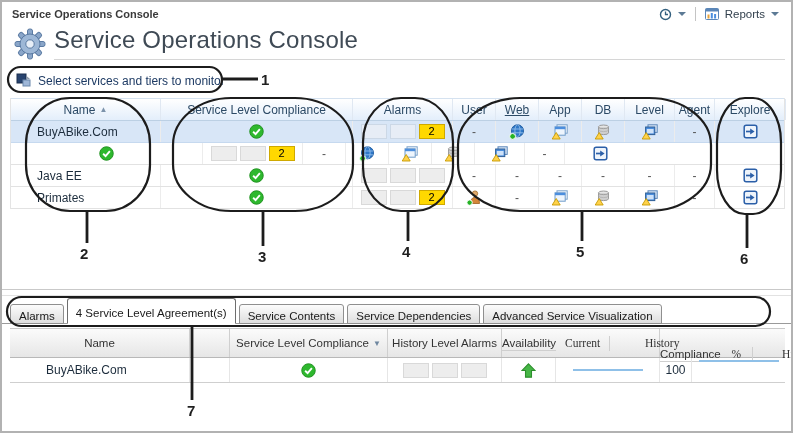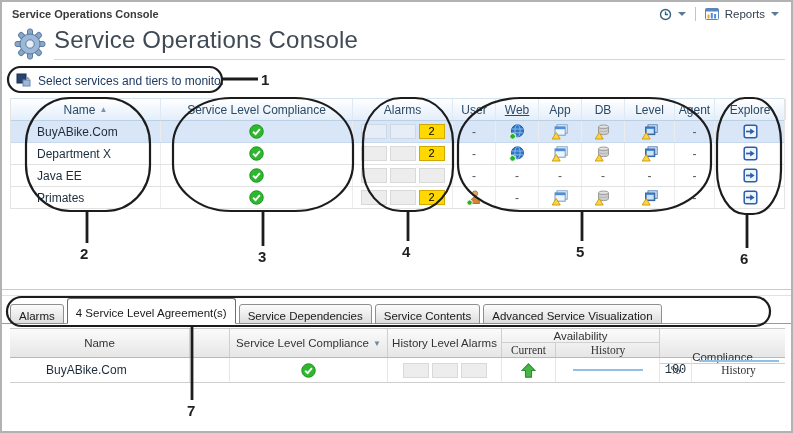--- a/index.html
+++ b/index.html
@@ -46,21 +46,21 @@
   
   .tabline{position:absolute;left:0;right:0;top:321px;height:1px;background:#9a9a9a;z-index:1;}
   .tabs{position:absolute;left:8px;top:296px;display:flex;align-items:flex-end;gap:3px;z-index:2;}
   .tab{height:20px;margin-bottom:0;padding:3px 8px 0 8px;border:1px solid #8f8f8f;border-radius:3px 3px 0 0;background:linear-gradient(#fcfcfc,#dedede);font-size:11.5px;color:#1a1a1a;white-space:nowrap;cursor:pointer;box-sizing:border-box;line-height:17px;}
   .tab.active{height:26px;background:#fff;border-color:#6e6e6e;border-bottom:1px solid #fff;line-height:22px;position:relative;z-index:3;}
 
   
   .bt{position:absolute;left:8px;top:326px;width:775px;box-sizing:border-box;}
   .bt-head{display:flex;height:30px;background:linear-gradient(#fbfbfb,#e6e6e6);border-top:1px solid #c9c9c9;border-bottom:1px solid #b8b8b8;box-sizing:border-box;font-size:11.5px;color:#333;}
   .bt-hc{flex:none;display:flex;align-items:center;justify-content:center;border-right:1px solid #cfcfcf;box-sizing:border-box;cursor:pointer;white-space:nowrap;}
-  .bt-group{flex:none;display:flex;flex-direction:column;border-right:1px solid #cfcfcf;box-sizing:border-box;}
+  .bt-group{flex:none;display:flex;flex-direction:row;border-right:1px solid #cfcfcf;box-sizing:border-box;align-items:center;}
   .bt-gtop{height:15px;display:flex;align-items:center;justify-content:center;border-bottom:1px solid #cfcfcf;box-sizing:border-box;}
   .bt-gbot{height:15px;display:flex;}
   .bt-sub{flex:none;display:flex;align-items:center;justify-content:center;border-right:1px solid #cfcfcf;box-sizing:border-box;height:100%;font-family:Liberation Serif, serif;}
   .bt-sub:last-child{border-right:none;}
   .sort-desc{font-size:8px;color:#6f87a0;margin-left:4px;}
   .bt-row{display:flex;height:25px;border-bottom:1px solid #cfcfcf;background:#fff;box-sizing:border-box;}
   .bt-c{flex:none;display:flex;align-items:center;justify-content:center;border-right:1px solid #e6e6e6;box-sizing:border-box;font-size:12px;color:#1c2c3c;}
   .bt-c.namec{justify-content:flex-start;padding-left:36px;}
   .spark{height:2px;background:#8fc0e8;}
 </style>
@@ -200,21 +200,20 @@
           <span style="display:inline-flex;">
             <svg width="15" height="15" viewBox="0 0 15 15">
               <rect x="1.2" y="1.2" width="12.6" height="12.6" rx="2" fill="#eef4fb" stroke="#2b5fa8" stroke-width="1.5"></rect>
               <path d="M3 7.5 H8" stroke="#2b5fa8" stroke-width="1.7"></path>
               <path d="M7.2 4.6 L11.6 7.5 L7.2 10.4 Z" fill="#2b5fa8"></path>
             </svg>
           </span>
         </div>
       </div>
       <div class="mt-row">
-        <div class="mt-c namec" style="width:150px;">Department X</div>
         <div class="mt-c" style="width:192px;">
           <span style="display:inline-flex;">
             <svg width="15" height="15" viewBox="0 0 16 16">
               <circle cx="8" cy="8" r="7.2" fill="#2eb82e" stroke="#1e8f1e"></circle>
               <path d="M4.4 8.3 L7 10.7 L11.6 5.4" fill="none" stroke="#fff" stroke-width="2"></path>
             </svg>
           </span>
         </div>
         <div class="mt-c" style="width:100px;">
           <span class="minis">
@@ -398,22 +397,22 @@
       </div>
     </div>
 
   <div class="hr1"></div>
   <div class="hr2"></div>
 
   <div class="tabline"></div>
   <div class="tabs" id="tabs">
       <div class="tab">Alarms</div>
       <div class="tab active">4 Service Level Agreement(s)</div>
+      <div class="tab">Service Contents</div>
       <div class="tab">Service Dependencies</div>
-      <div class="tab">Service Contents</div>
       <div class="tab">Advanced Service Visualization</div>
     </div>
 
   <div class="bt">
     <div class="bt-head">
       <div class="bt-hc" style="width:180px;">Name</div>
       <div class="bt-hc" style="width:40px;"></div>
       <div class="bt-hc" style="width:158px;">
           <span>Service Level Compliance</span>
           <span class="sort-desc">▼</span>
@@ -456,21 +455,21 @@
           <div class="bt-c" style="width:54px;">
             <span style="display:inline-flex;">
               <svg width="15" height="15" viewBox="0 0 14 14">
                 <path d="M7 0.8 L13 7 H9.8 V13.2 H4.2 V7 H1 Z" fill="#46b646" stroke="#2d8f2d"></path>
               </svg>
             </span>
           </div>
           <div class="bt-c" style="width:104px;">
             <span class="spark" style="width:70px;"></span>
           </div>
-          <div class="bt-c" style="width:32px;font-family:Liberation Mono, monospace;">100</div>
+          <div class="bt-c" style="width:32px;">100</div>
           <div class="bt-c" style="width:93px;border-right:none;align-items:flex-start;">
             <span class="spark" style="width:80px;margin-top:2px;"></span>
           </div>
         </div>
       </div>
   </div>
 
   <svg class="anno-svg" width="793" height="433" viewBox="0 0 793 433">
     <g fill="none" stroke="#1c1c1c" stroke-width="2.2">
       <rect x="6" y="65" width="214" height="25" rx="12.5"></rect>

